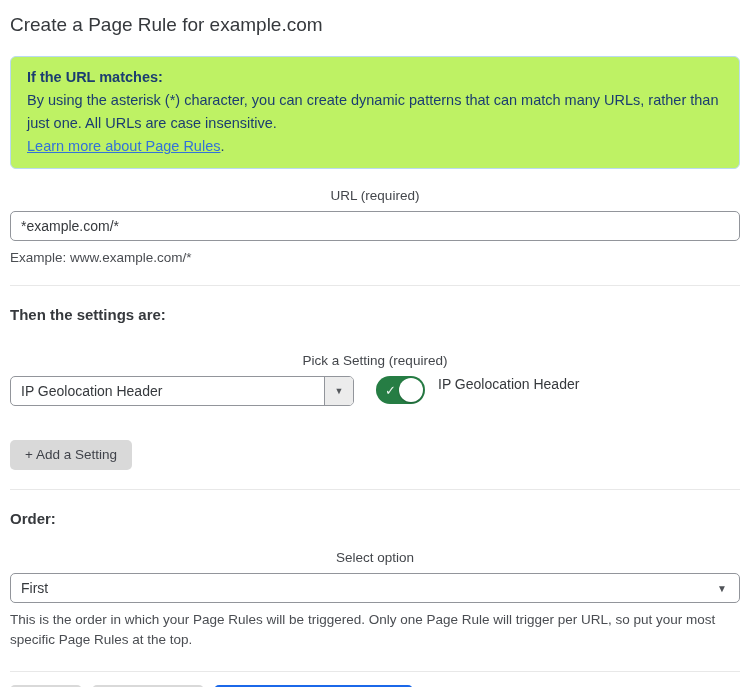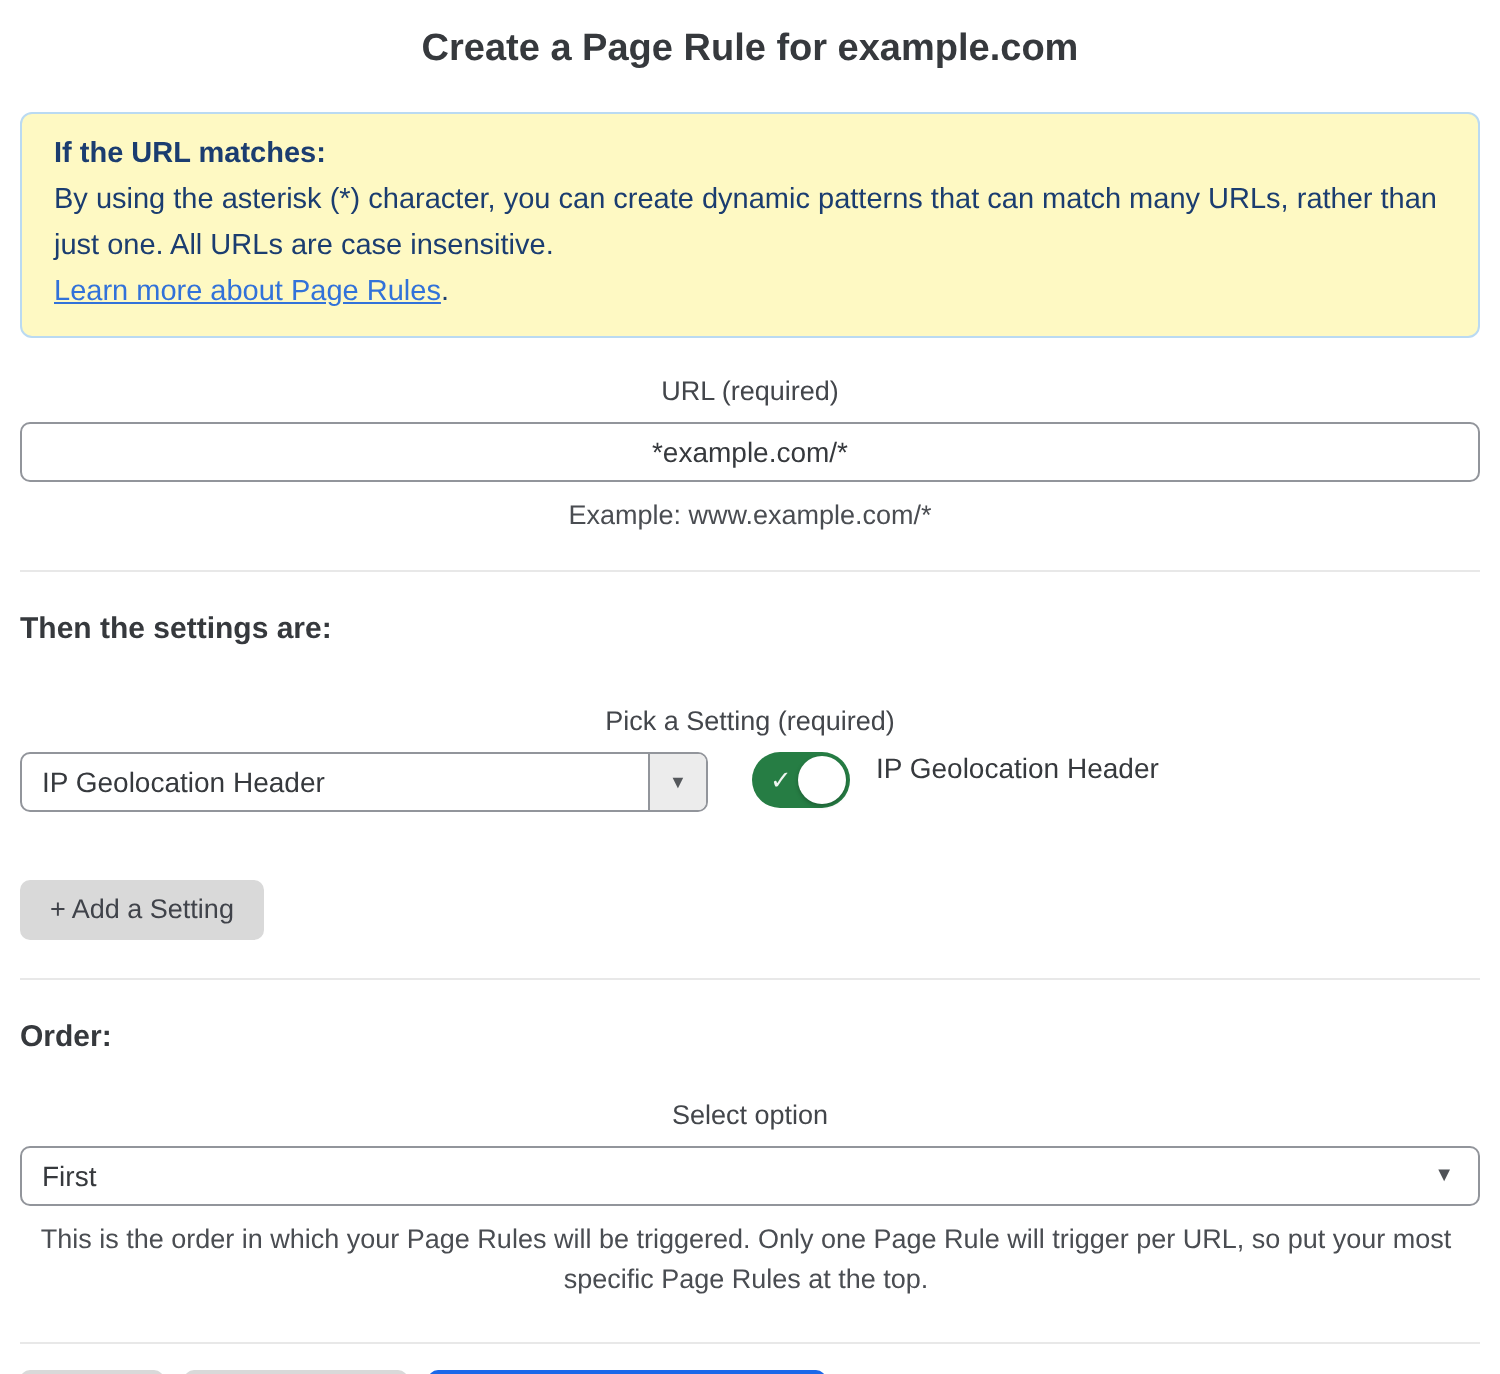--- a/index.html
+++ b/index.html
@@ -9,29 +9,28 @@
     font-family: "Liberation Sans", "DejaVu Sans", sans-serif;
     color: #3c4045;
     overflow: hidden;
   }
   .page { padding: 12px 10px 12px 10px; }
 
   h1.page-title {
     margin: 2px 0 0 0;
     font-size: 19px;
     line-height: 22px;
-    font-weight: bold;
-    color: #36393d;
-    text-align: center;
+    font-weight: normal;
+    color: #36393d;
   }
 
   
   .info-box {
     margin-top: 20px;
-    background: #fef9c3;
+    background: #bef264;
     border: 1px solid #badaf2;
     border-radius: 6px;
     padding: 9px 16px 10px 16px;
     color: #1b3d70;
     font-size: 14.5px;
     line-height: 23px;
   }
   .info-heading { font-weight: bold; }
   .info-link-row a {
     color: #3272d9;
@@ -46,36 +45,34 @@
     margin: 19px 0 8px 0;
     font-size: 13.5px;
     color: #43464b;
     text-align: center;
   }
   .helper {
     margin: 7px 0 0 0;
     font-size: 13.5px;
     color: #4a4d52;
     line-height: 20px;
-    text-align: center;
   }
 
   
   .text-input {
     width: 100%;
     height: 30px;
     border: 1px solid #92959b;
     border-radius: 5px;
     padding: 0 10px;
     font-size: 14px;
     color: #36393d;
     font-family: "Liberation Sans", sans-serif;
     background: #ffffff;
     outline: none;
-    text-align: center;
   }
 
   hr.divider {
     border: none;
     border-top: 1px solid #e8e8e8;
     margin: 17px 0 0 0;
   }
 
   h2.section-heading {
     margin: 20px 0 0 0;

